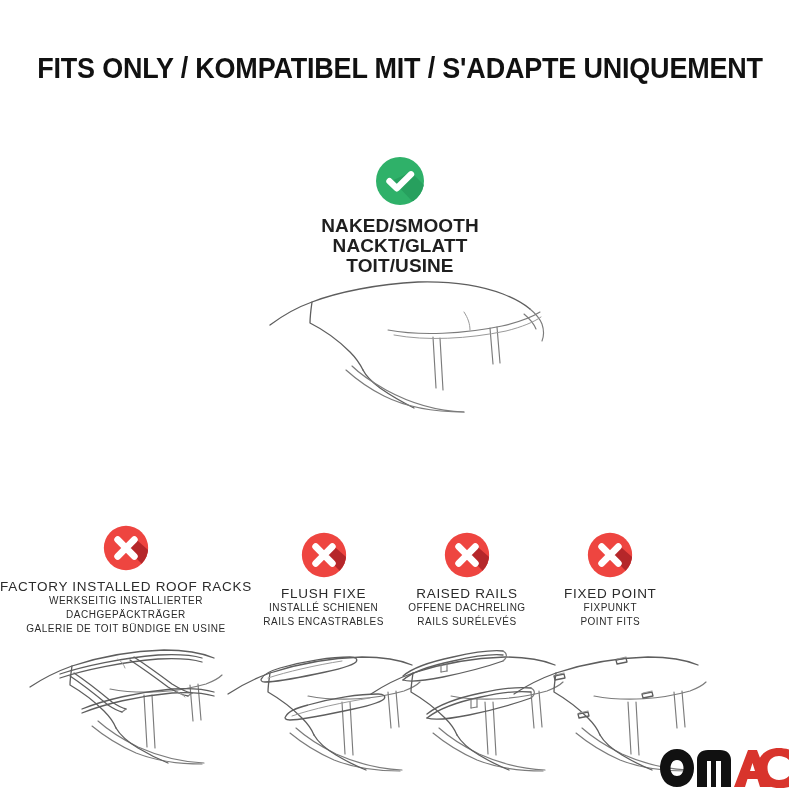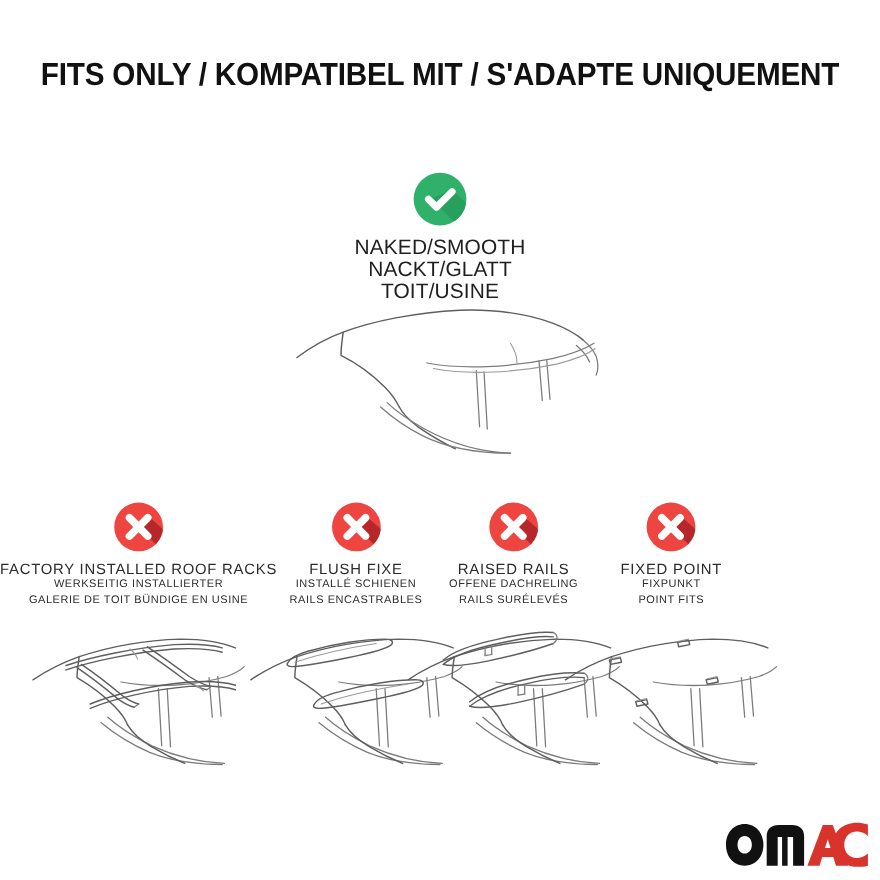--- a/index.html
+++ b/index.html
@@ -42,21 +42,21 @@
     text-align: center;
   }
   .badge {
     display: block;
     margin: 0 auto;
   }
   #ok-labels {
     margin-top: 9px;
     font-size: 19px;
     line-height: 20px;
-    font-weight: 400;
+    font-weight: 700;
     letter-spacing: 0.1px;
     color: #1f1f1f;
   }
   #ok-labels div { white-space: nowrap; }
 
   
   #ok-art {
     position: absolute;
     top: 278px;
     left: 268px;
@@ -65,21 +65,21 @@
   }
 
   
   #no-row {
     position: absolute;
     top: 455px;
     left: 0;
     width: 682px;
     height: 250px;
     display: flex;
-    align-items: flex-start;
+    align-items: center;
   }
   .no-cell {
     flex: 1 1 0;
     position: relative;
     text-align: center;
   }
   .no-labels {
     margin-top: 7px;
     color: #2b2b2b;
   }
@@ -184,20 +184,21 @@
         </defs>
       <circle cx="26" cy="26" r="24" fill="#ee4540"></circle>
       <g clip-path="url(#xc1)">
         <path d="M26 26 L46 46 L52 46 L52 30 L34 14 Z" fill="#b5272a"></path>
       </g>
       <path d="M17 17 L35 35 M35 17 L17 35" fill="none" stroke="#ffffff" stroke-width="7.4" stroke-linecap="round"></path>
     </svg>
     <div class="no-labels">
       <div class="l1">FACTORY INSTALLED ROOF RACKS</div>
       <div class="l2">WERKSEITIG INSTALLIERTER</div>
+      <div class="l3">DACHGEPÄCKTRÄGER</div>
       <div class="l4">GALERIE DE TOIT BÜNDIGE EN USINE</div>
     </div>
     <div class="no-art">
       <svg width="200" height="135" viewBox="0 0 200 135">
 
         <path class="ln-d" d="M4 58 C 16 50, 32 42, 46 37 C 70 29, 104 22, 138 21
                               C 160 21, 176 24, 188 29"></path>
         <path class="ln-d" d="M46 37 C 45 44, 44 50, 44 56 C 56 63, 68 72, 78 82
                               C 84 88, 88 94, 90 99"></path>
         <path class="ln" d="M72 92 C 82 101, 96 110, 112 118 C 132 127, 156 133, 178 134"></path>

